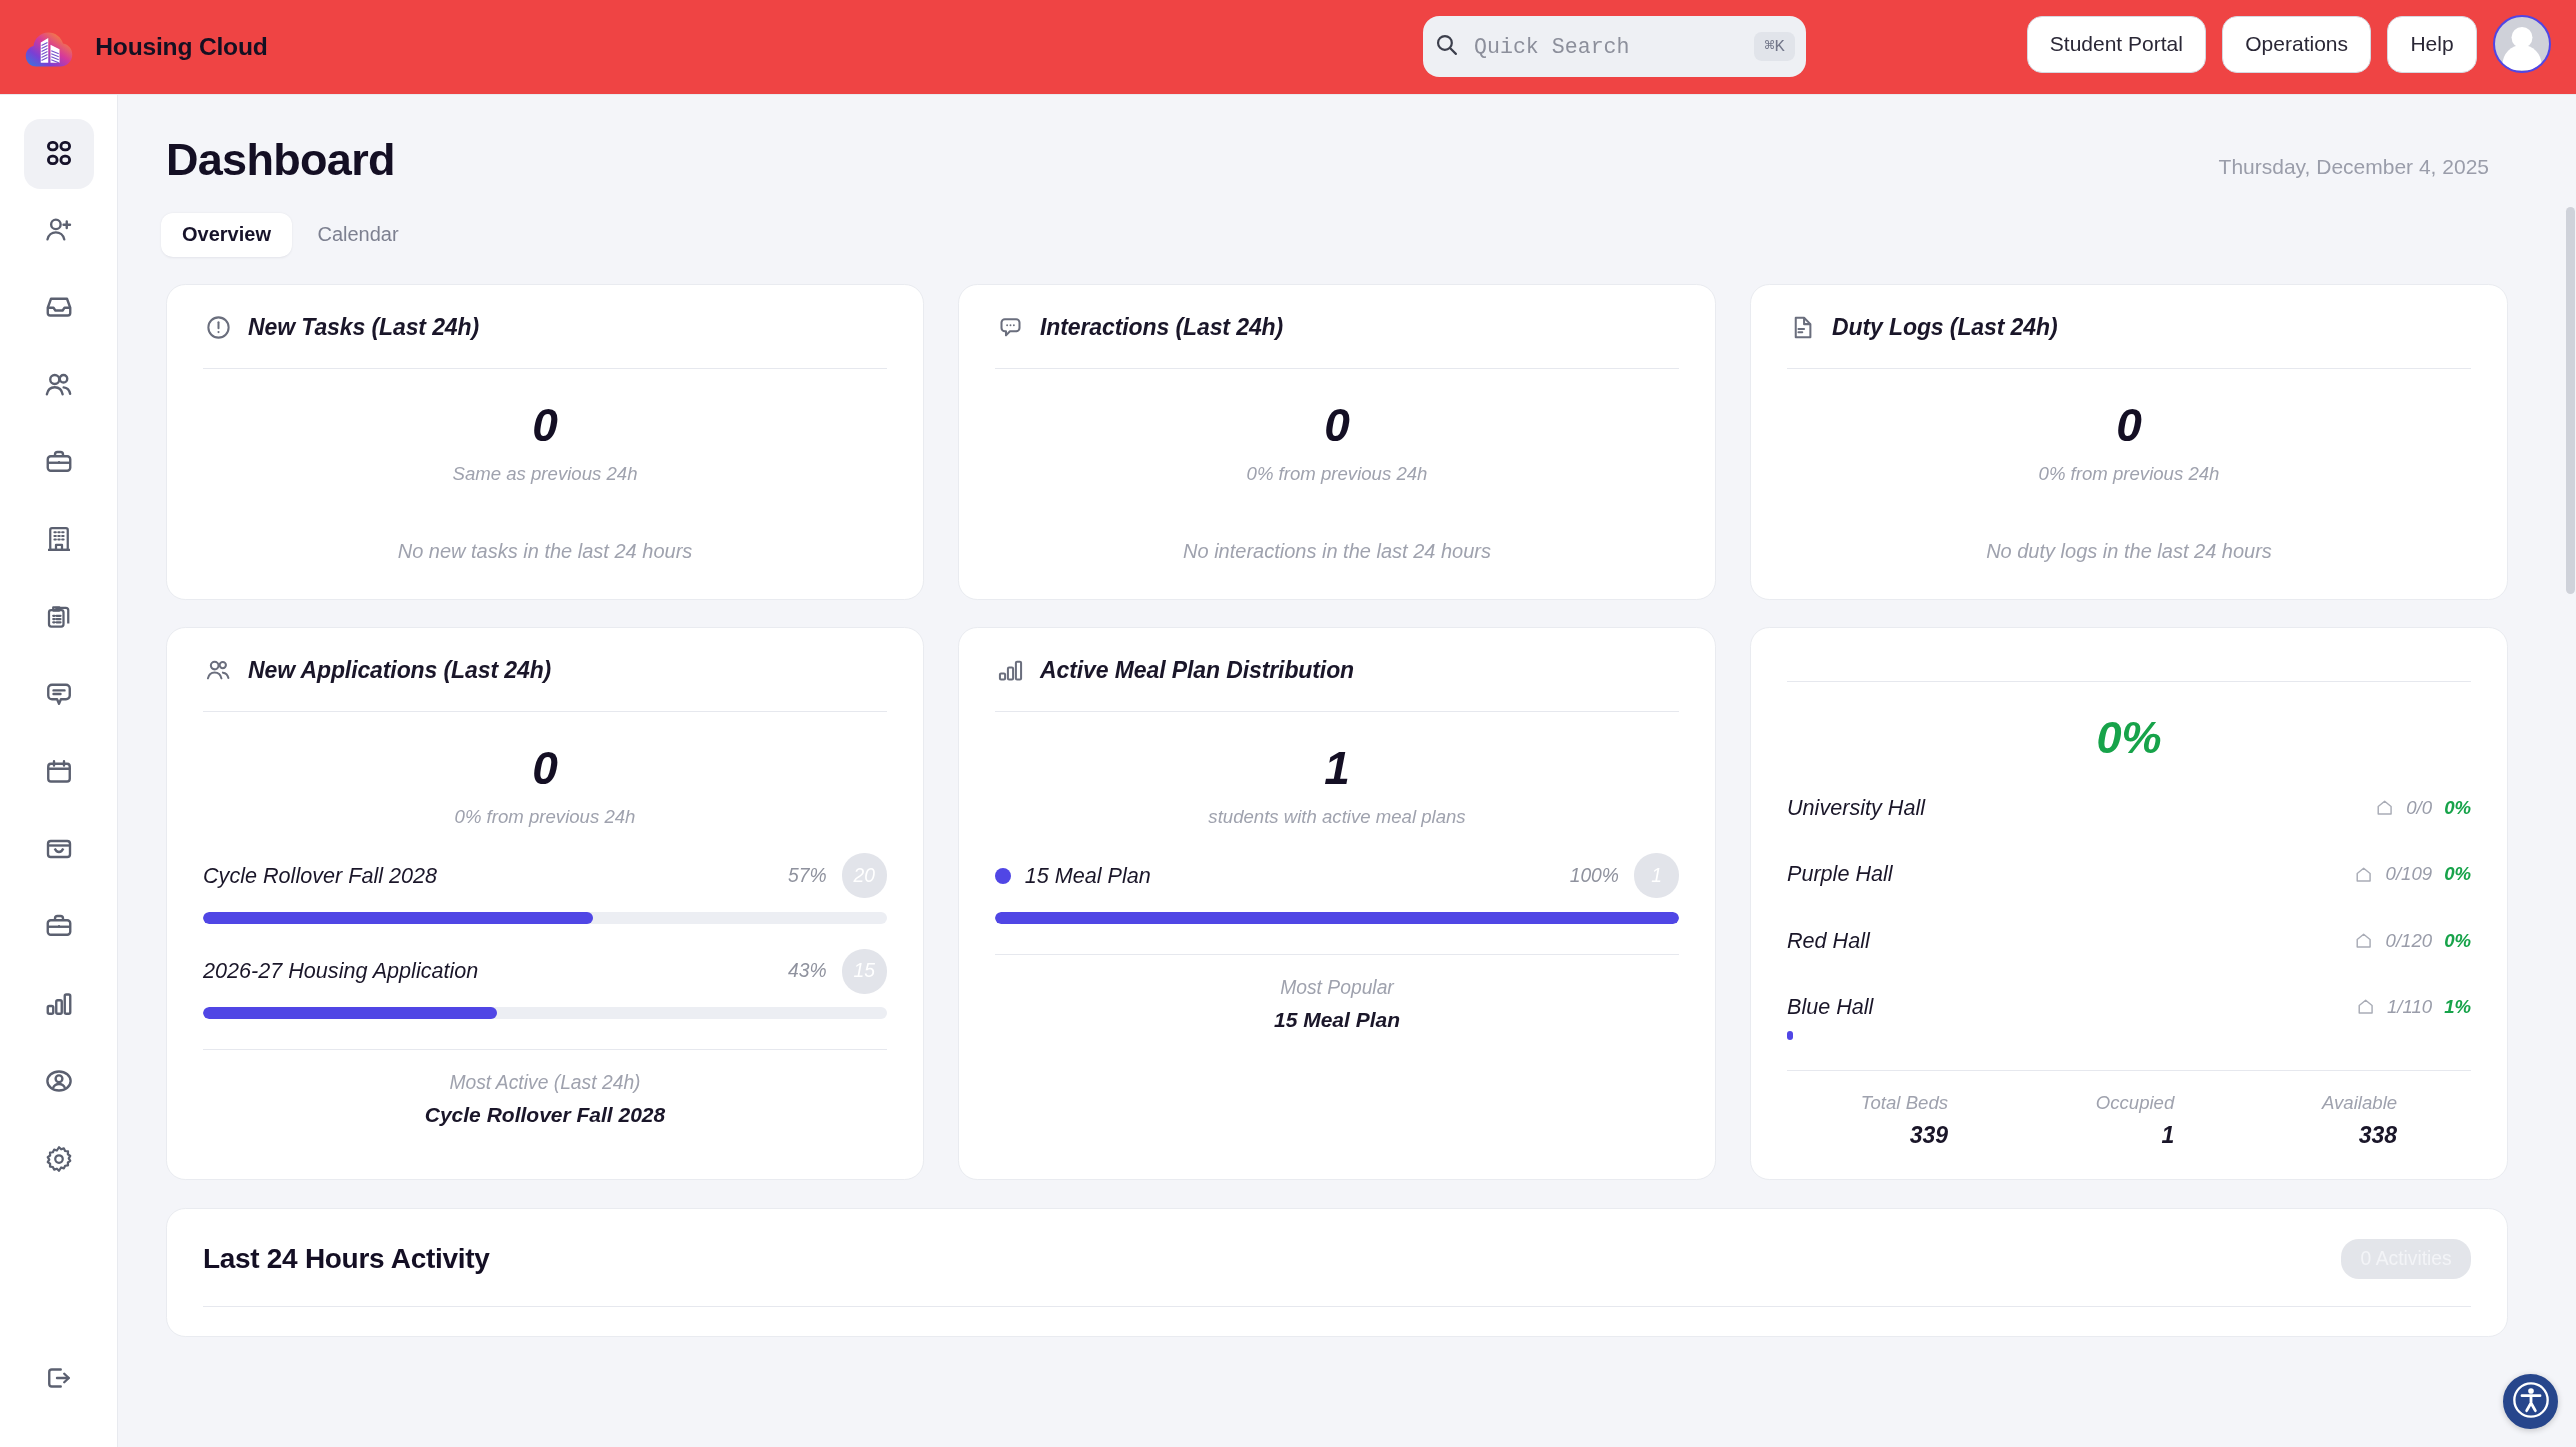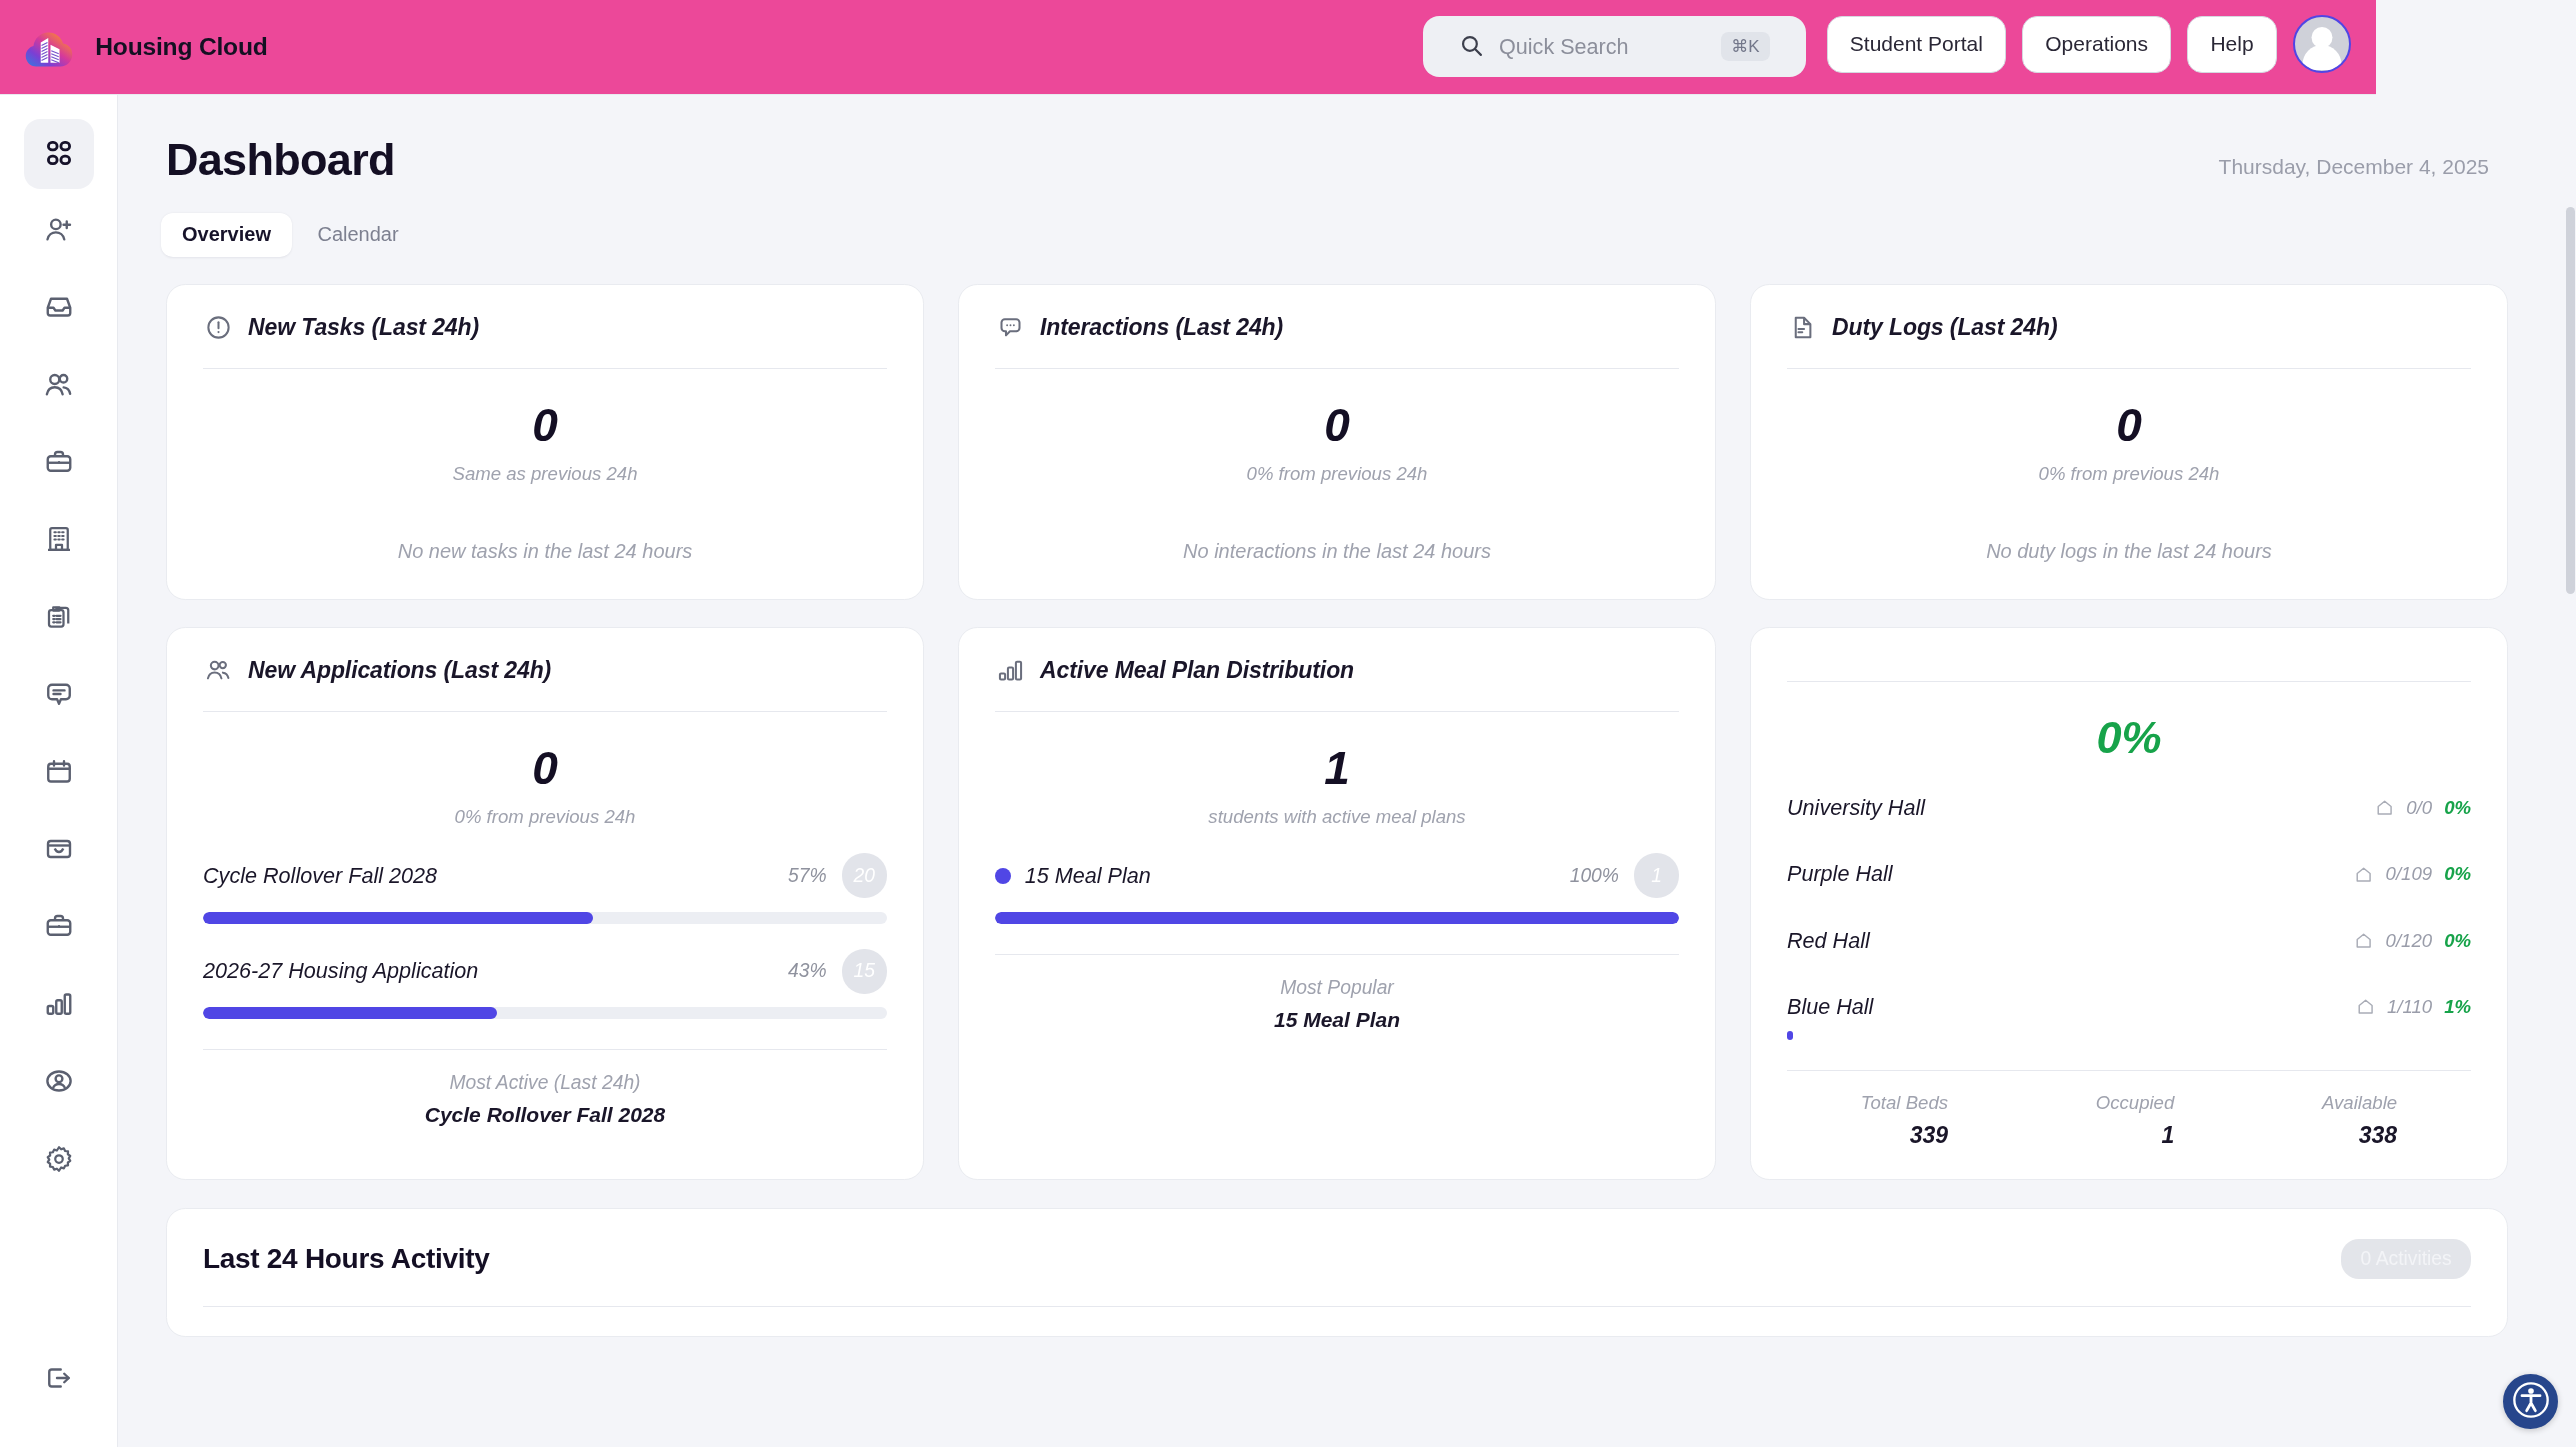--- a/index.html
+++ b/index.html
@@ -6,32 +6,32 @@
   html,body{width:2576px;height:1448px;overflow:hidden;}
   body{
     font-family:"Liberation Sans", sans-serif;
     background:#f4f5f9;
     color:#1a1629;
     -webkit-font-smoothing:antialiased;
   }
 
   
   .topbar{
-    position:absolute;top:0;left:0;width:2376px;height:95px;
-    background:#ec4899;border-bottom:0.7px solid #e8eaef;
+    position:absolute;top:0;left:0;width:2576px;height:95px;
+    background:#ef4444;border-bottom:0.7px solid #e8eaef;
     display:flex;align-items:center;z-index:20;
   }
   .brand{display:flex;align-items:center;gap:19.3px;padding-left:22px;width:446px;}
   .logo{width:54px;height:54px;position:relative;}
   .brand-name{font-size:24.6px;font-weight:700;letter-spacing:-0.2px;color:#141022;}
 
   .search-wrap{position:absolute;left:1423px;top:16.4px;}
   .search-box{
     width:383px;height:61px;border-radius:16.4px;background:#eef0f4;
-    display:flex;align-items:center;padding:0 36px;gap:15px;
+    display:flex;align-items:center;padding:0 11px;gap:15px;font-family:Liberation Mono, monospace;
   }
   .search-placeholder{font-size:21.6px;color:#8c8f9b;flex:1;}
   .kbd{
     background:#e1e4ea;border-radius:7.4px;color:#73778a;font-size:17px;
     padding:6px 10.4px;line-height:1;
   }
 
   .top-actions{position:absolute;right:25px;top:15px;display:flex;align-items:center;gap:16.4px;}
   .pill-btn{
     height:57px;border:0.7px solid #d5d8e0;border-radius:15px;background:#fff;

